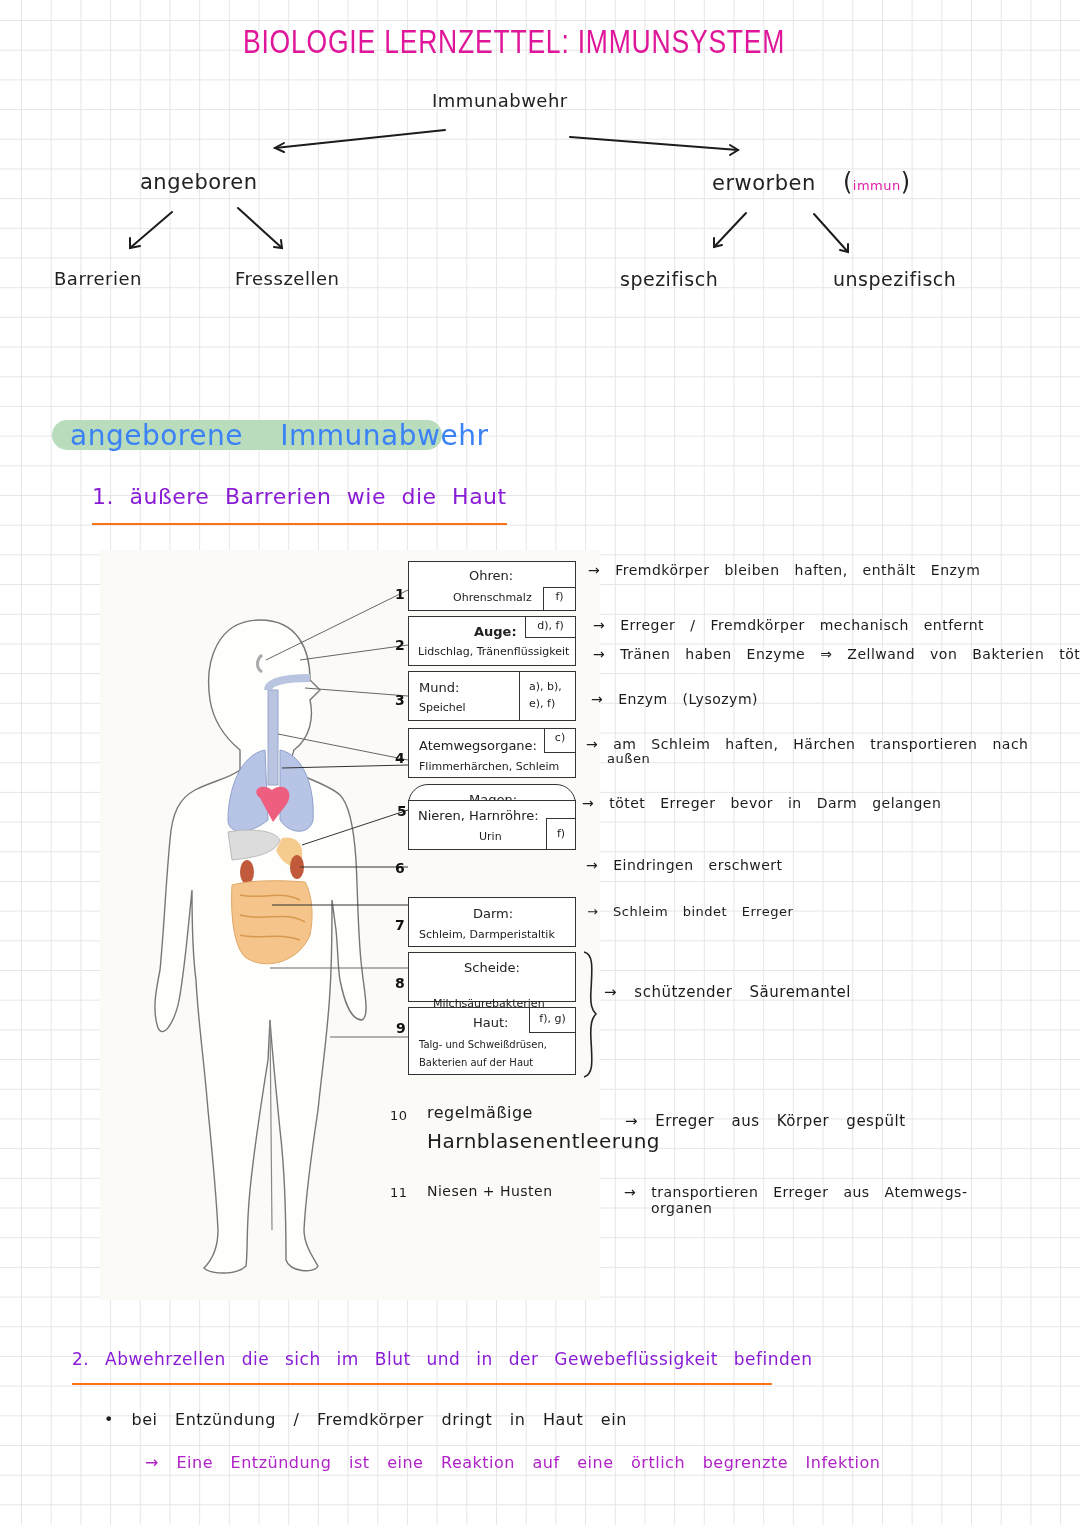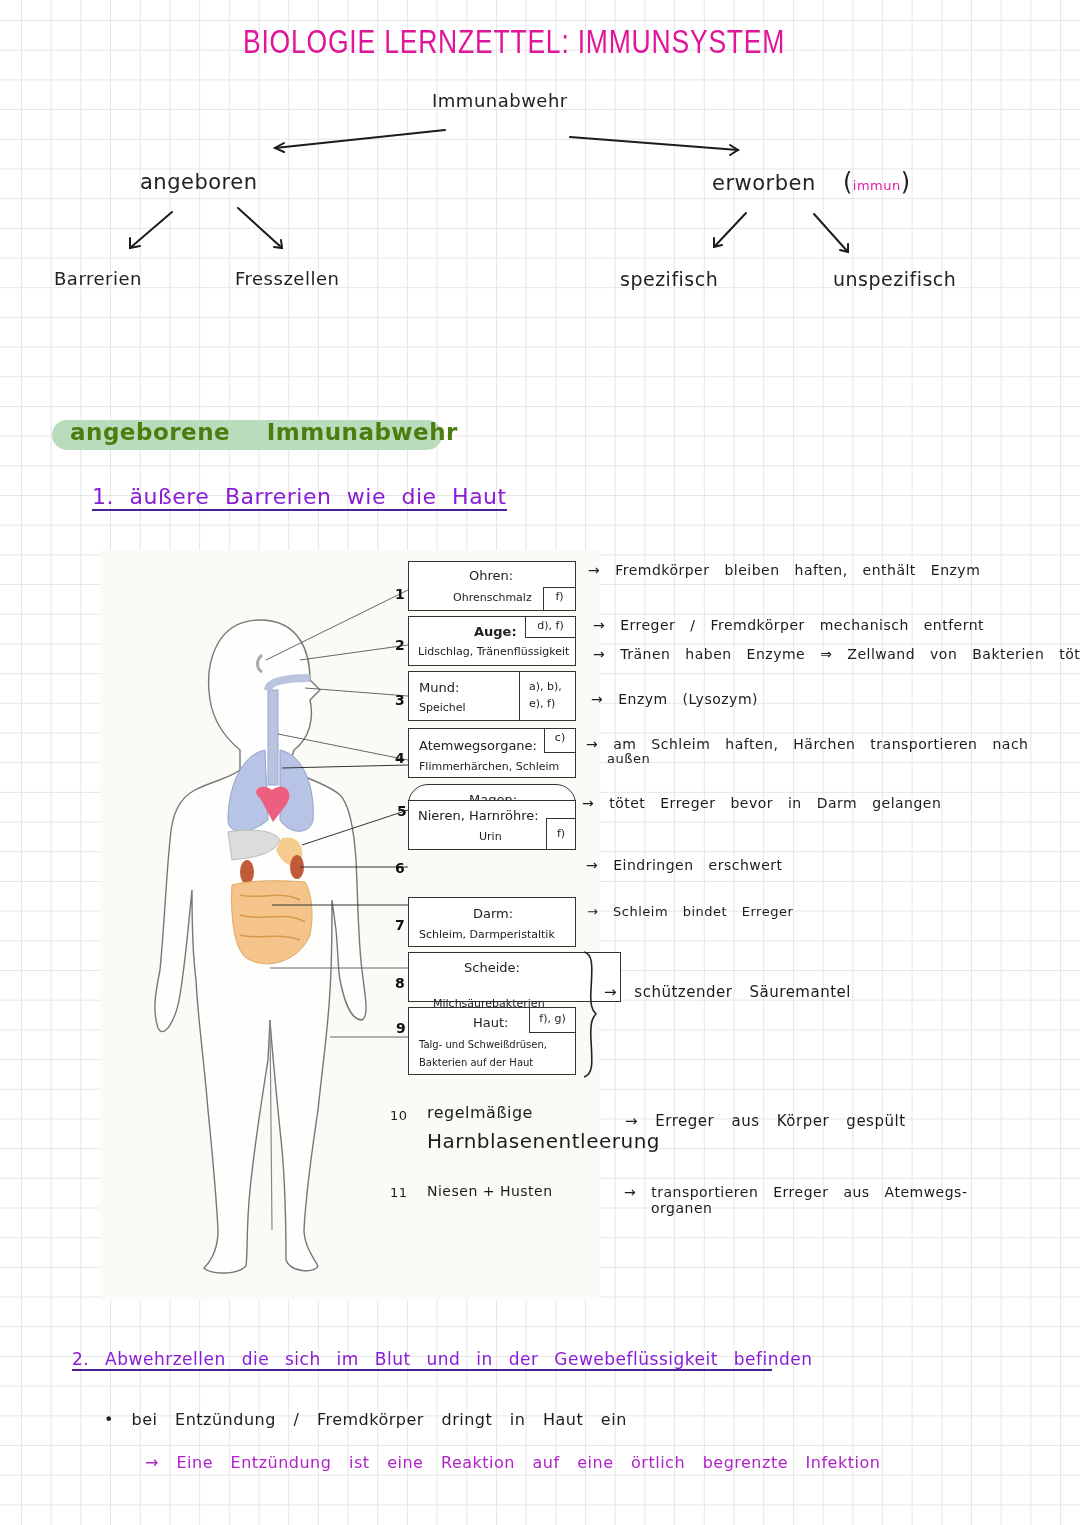--- a/index.html
+++ b/index.html
@@ -21,27 +21,26 @@
     font-family: "Liberation Sans", sans-serif; font-weight: normal;
     letter-spacing: 1px; transform: scaleX(0.78); transform-origin: left top;
   }
   .tree-node { font-size: 19px; color: #222; }
   .pink { color: #e21aa5; }
   .section-pill {
     left: 52px; top: 420px; width: 390px; height: 30px;
     background: #b9dcbc; border-radius: 16px;
   }
   .section-pill-text {
-    left: 70px; top: 419px; font-size: 23px; color: #4d7c0f;
+    left: 70px; top: 419px; font-size: 28px; color: #3b82f6;
     word-spacing: 28px;
-    font-weight: bold;
   }
   .sub-heading {
-    font-size: 22px; color: #8a1cd6; border-bottom: 2px solid #4c1d95;
-    padding-bottom: 0; word-spacing: 8px;
+    font-size: 22px; color: #8a1cd6; border-bottom: 2px solid #f97316;
+    padding-bottom: 14px; word-spacing: 8px;
   }
   .diagram-bg { left: 100px; top: 550px; width: 500px; height: 750px; background: #fbfaf7; }
   .box {
     position: absolute; left: 408px; width: 166px;
     border: 1.5px solid #333; background: #fff;
     font-family: "DejaVu Sans", sans-serif; color: #222;
   }
   .box .label { position: absolute; font-size: 13px; }
   .box .detail { position: absolute; font-size: 11px; }
   .box .tag {
@@ -167,21 +166,21 @@
 </div>
 <div class="box" style="top:800px;height:48px;">
   <div class="label" style="left:9px;top:7px;">Nieren, Harnröhre:</div>
   <div class="detail" style="left:70px;top:29px;">Urin</div>
   <div class="tag" style="right:-1px;bottom:-1px;width:30px;height:32px;padding-top:8px;">f)</div>
 </div>
 <div class="box" style="top:897px;height:48px;">
   <div class="label" style="left:64px;top:8px;">Darm:</div>
   <div class="detail" style="left:10px;top:30px;">Schleim, Darmperistaltik</div>
 </div>
-<div class="box" style="top:952px;height:48px;padding-left:45px;">
+<div class="box" style="top:952px;height:48px;">
   <div class="label" style="left:55px;top:7px;">Scheide:</div>
   <div class="detail" style="left:24px;top:44px;">Milchsäurebakterien</div>
 </div>
 <div class="box" style="top:1007px;height:66px;">
   <div class="label" style="left:64px;top:7px;">Haut:</div>
   <div class="detail" style="left:10px;top:31px;font-size:10px;">Talg- und Schweißdrüsen,</div>
   <div class="detail" style="left:10px;top:49px;font-size:10px;">Bakterien auf der Haut</div>
   <div class="tag" style="right:-1px;top:-1px;width:47px;height:26px;padding-top:4px;">f), g)</div>
 </div>
 

